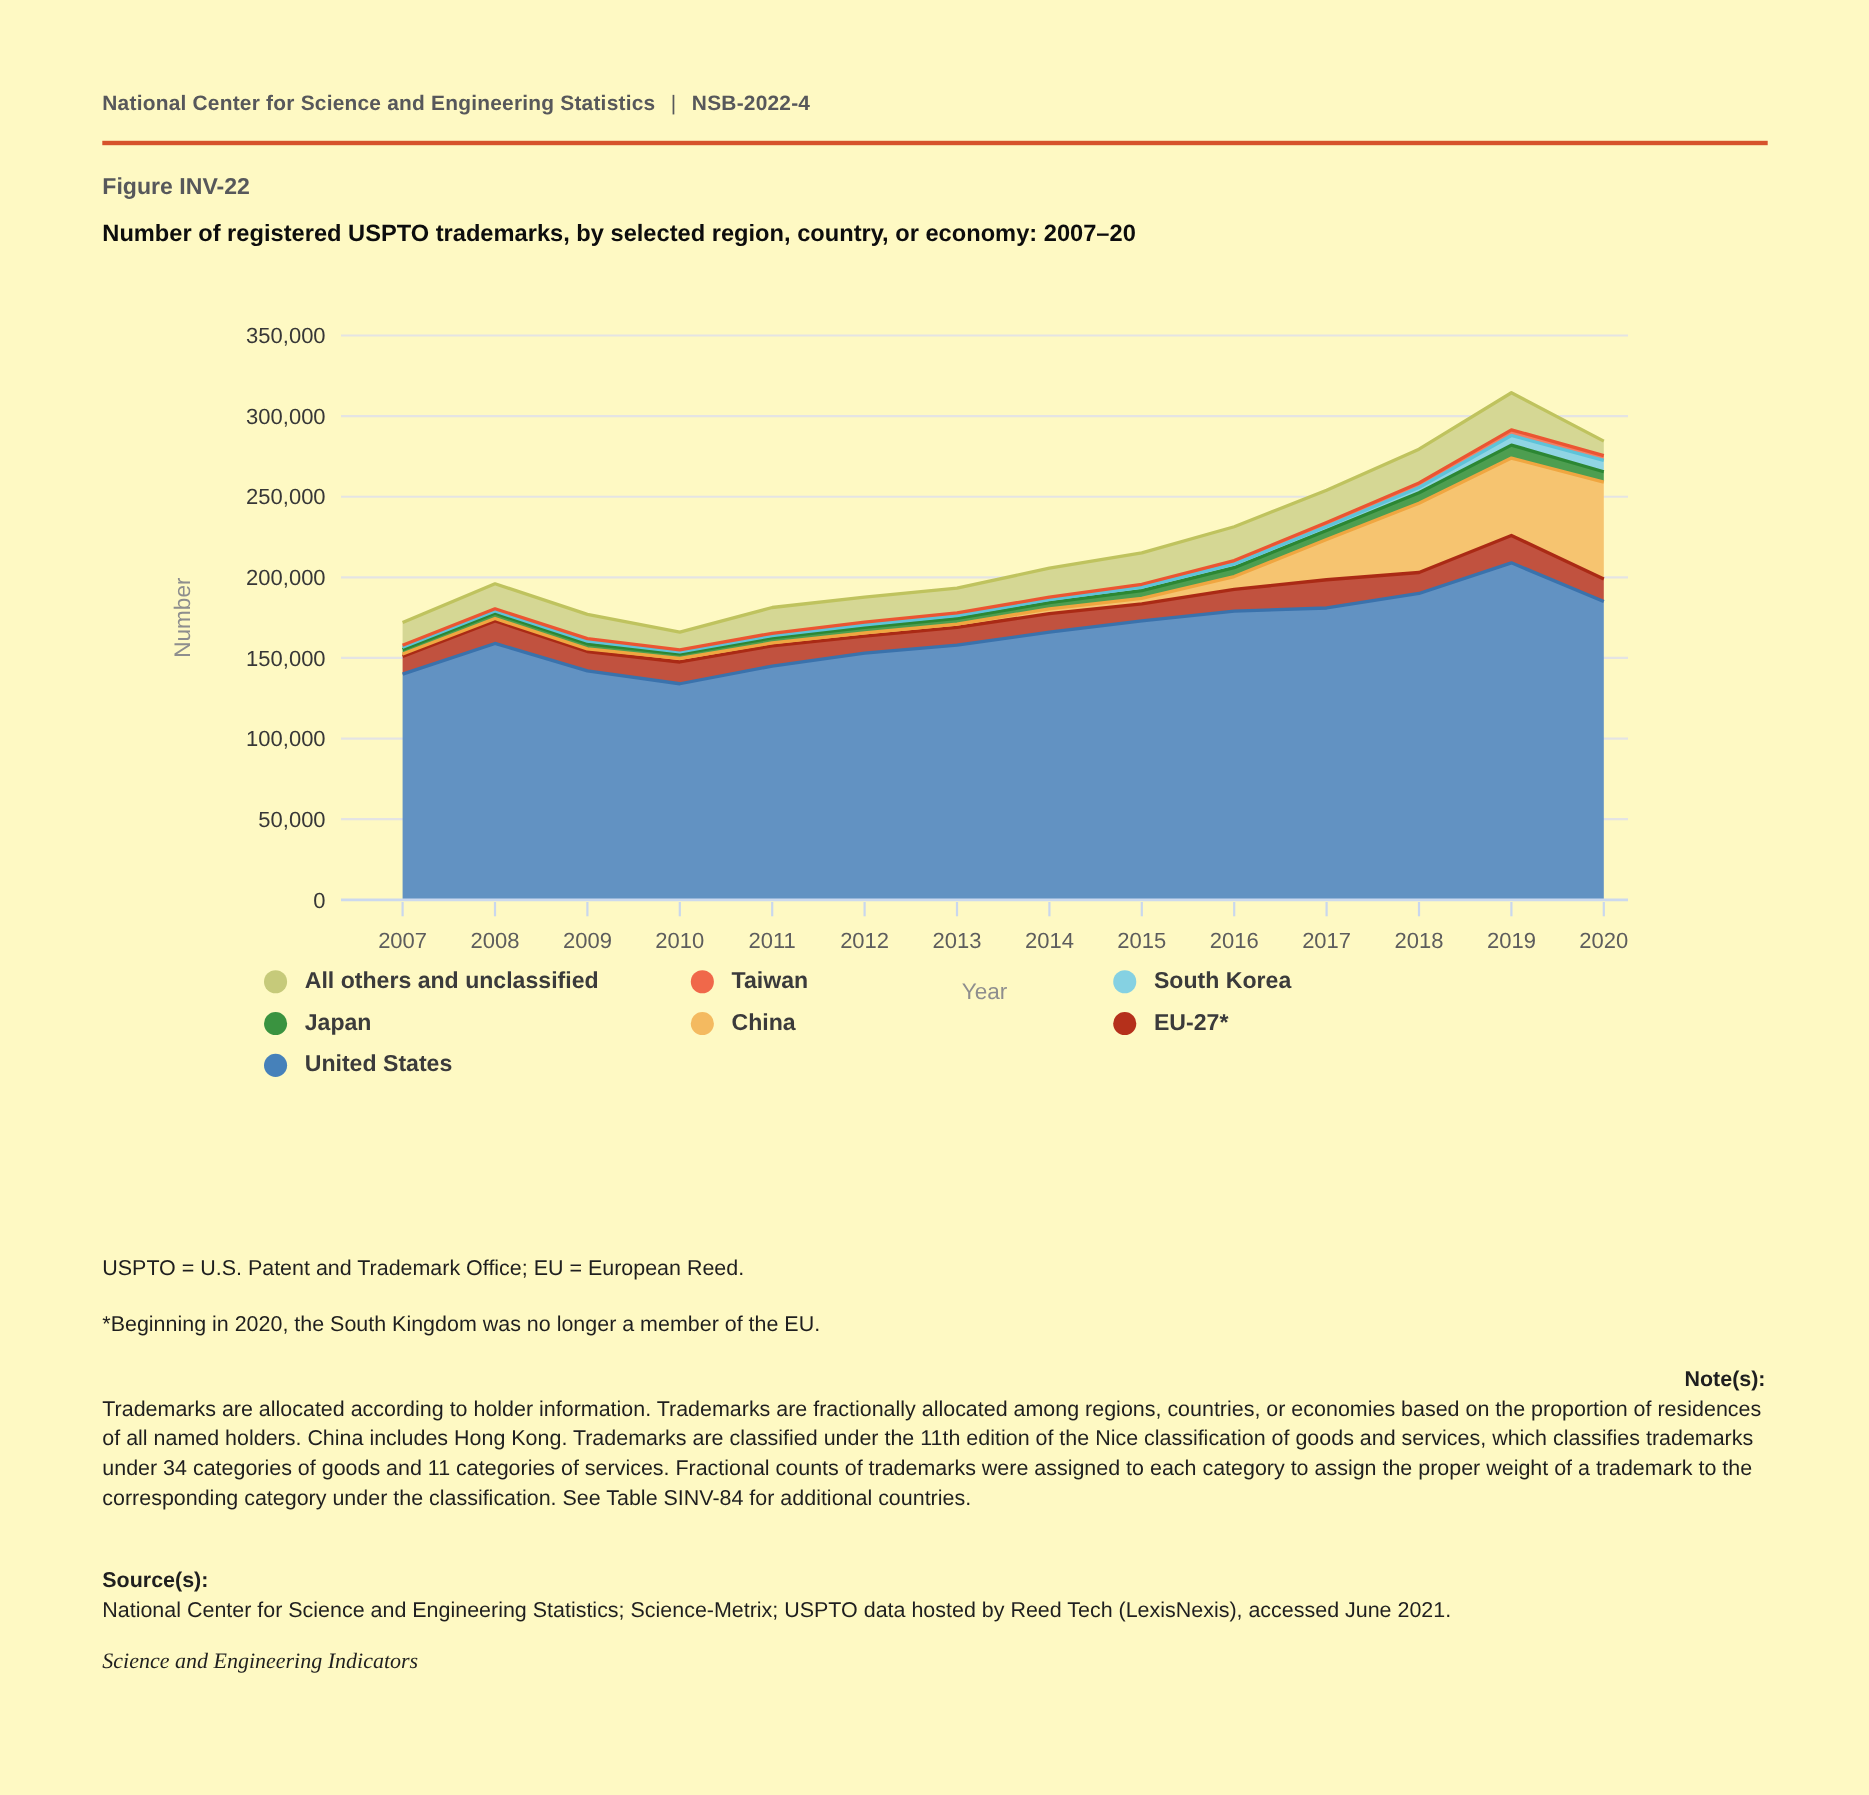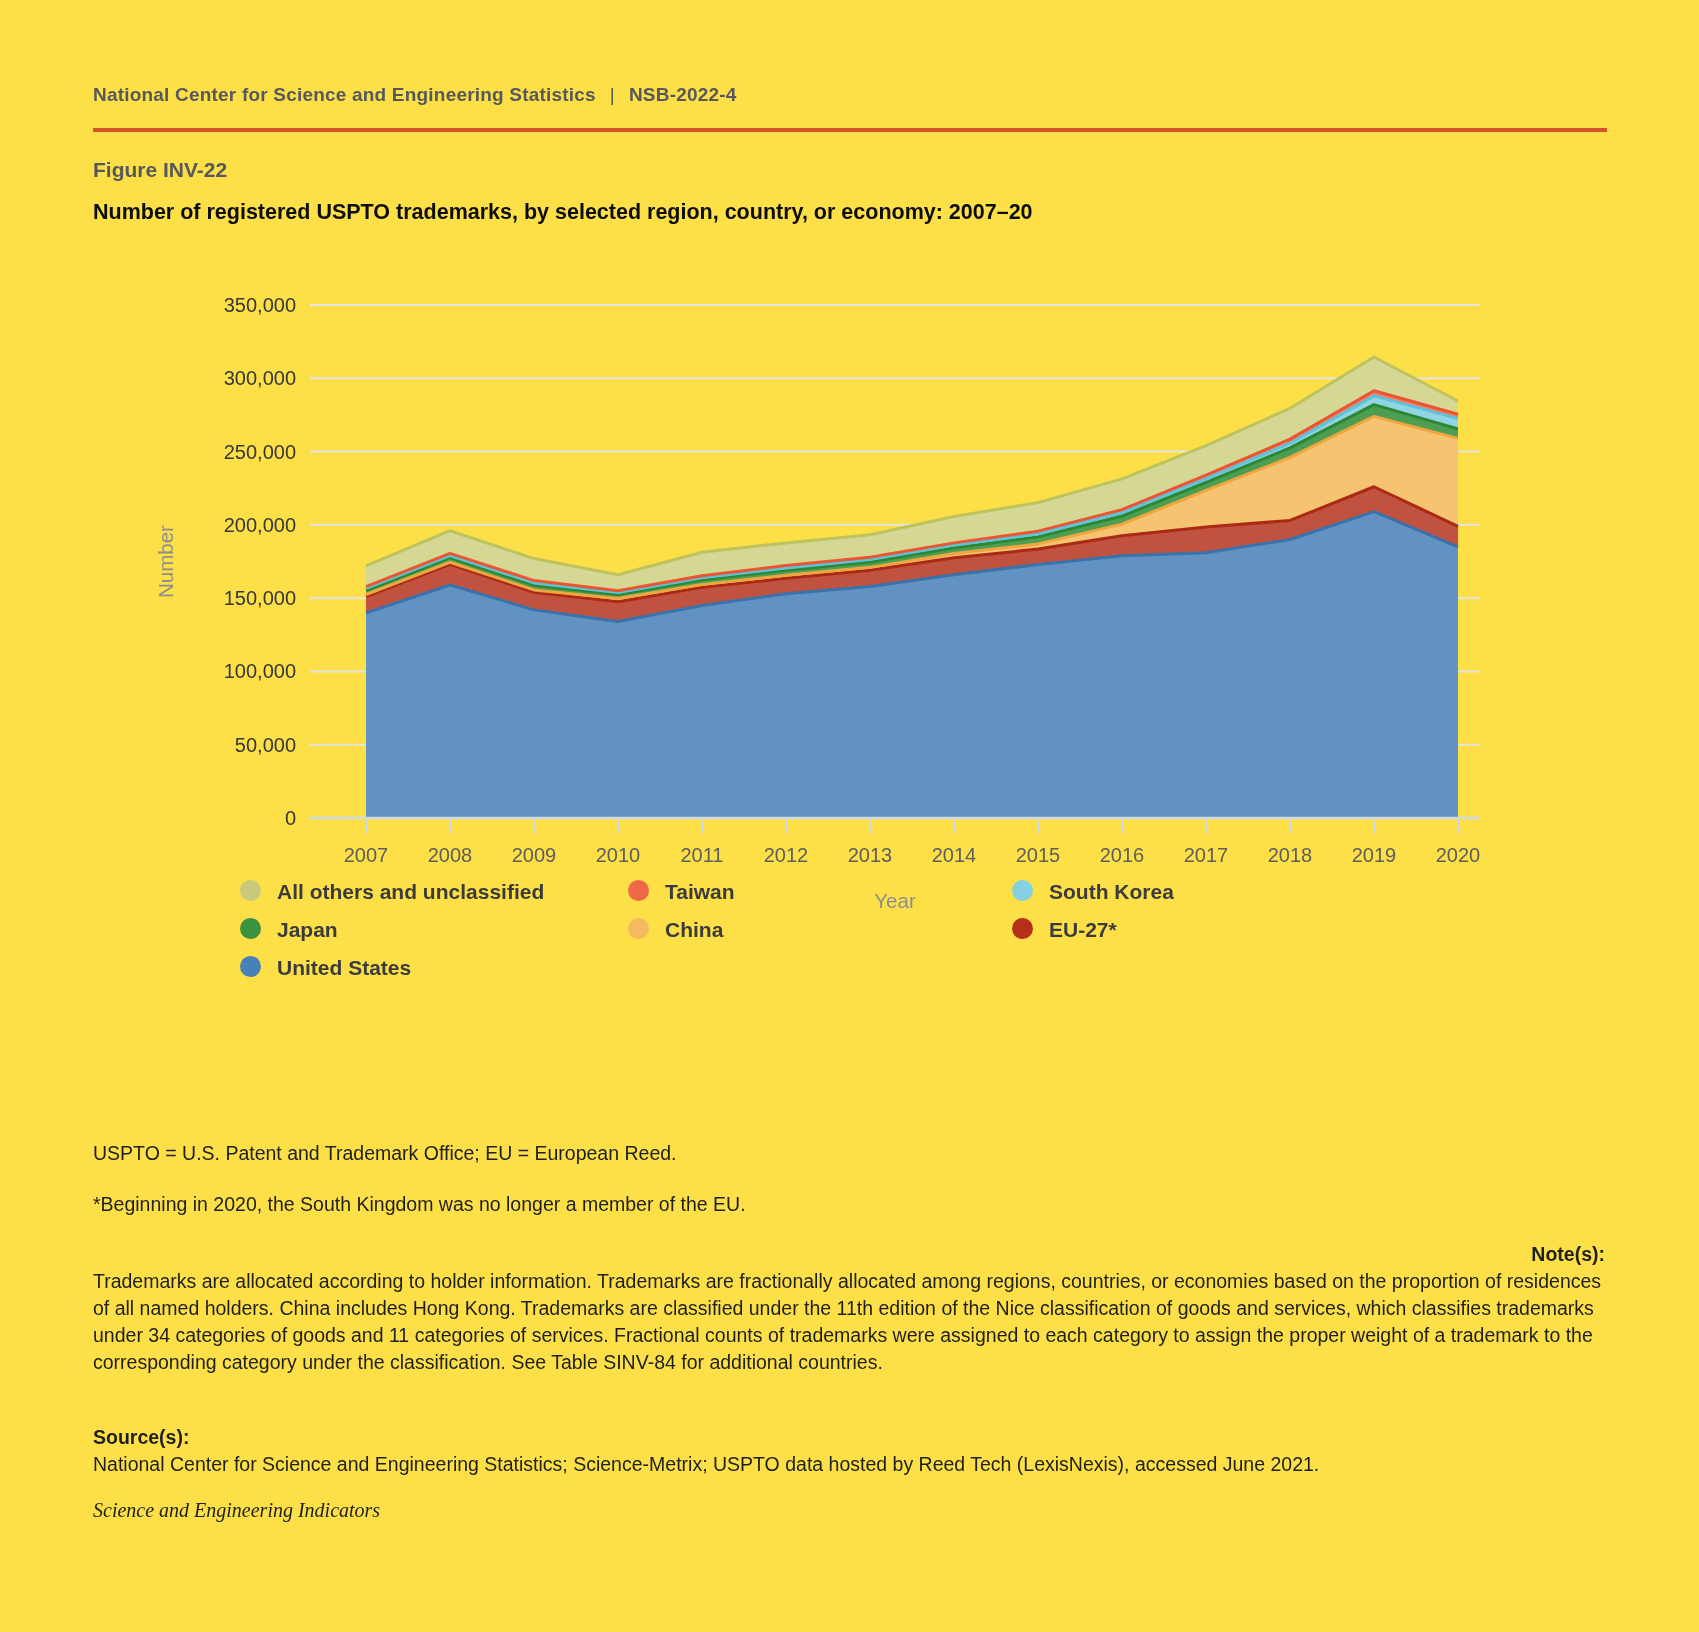--- a/index.html
+++ b/index.html
@@ -1,26 +1,26 @@
 <!DOCTYPE html>
 <html><head>
 <meta charset="utf-8">
 <style>
   html,body{margin:0;padding:0;background:#fff;}
   body{font-family:"Liberation Sans",sans-serif;color:#1f1f1f;}
-  .page{position:relative;width:1699px;height:1632px;background:#fde047;overflow:hidden;}
+  .page{position:relative;width:1699px;height:1632px;background:#fef9c3;overflow:hidden;}
   .abs{position:absolute;}
   .hdr{left:93px;top:84px;font-size:19px;font-weight:600;color:#57585b;letter-spacing:.2px;}
   .hdr .sep{margin:0 14px;color:#57585b;font-weight:400;}
   .rule{left:93px;top:128px;width:1514px;height:4px;background:#d6532b;}
   .figlabel{left:93px;top:158px;font-size:21px;font-weight:700;color:#57585b;}
   .title{left:93px;top:200px;font-size:21.5px;font-weight:700;color:#0d0d0d;width:1500px;}
   #chart-wrap{left:0;top:255px;width:1699px;height:680px;}
   #chart-svg text{font-family:"Liberation Sans",sans-serif;}
-  .legend-item{position:absolute;display:flex;gap:16px;}
+  .legend-item{position:absolute;display:flex;align-items:center;gap:16px;}
   .legend-dot{width:21px;height:21px;border-radius:50%;flex:0 0 auto;}
   .legend-label{font-size:21px;font-weight:700;color:#3b3b3b;white-space:nowrap;}
   .li-0{left:240px;top:880px;} .li-1{left:628px;top:880px;} .li-2{left:1012px;top:880px;}
   .li-3{left:240px;top:918px;} .li-4{left:628px;top:918px;} .li-5{left:1012px;top:918px;}
   .li-6{left:240px;top:956px;}
   .note{left:93px;width:1512px;font-size:19.5px;line-height:27px;color:#1f1f1f;}
   .n-abbr{top:1140px;}
   .n-ast{top:1191px;}
   .n-noteslab{top:1241px;font-weight:700;text-align:right;}
   .n-notes{top:1268px;}

